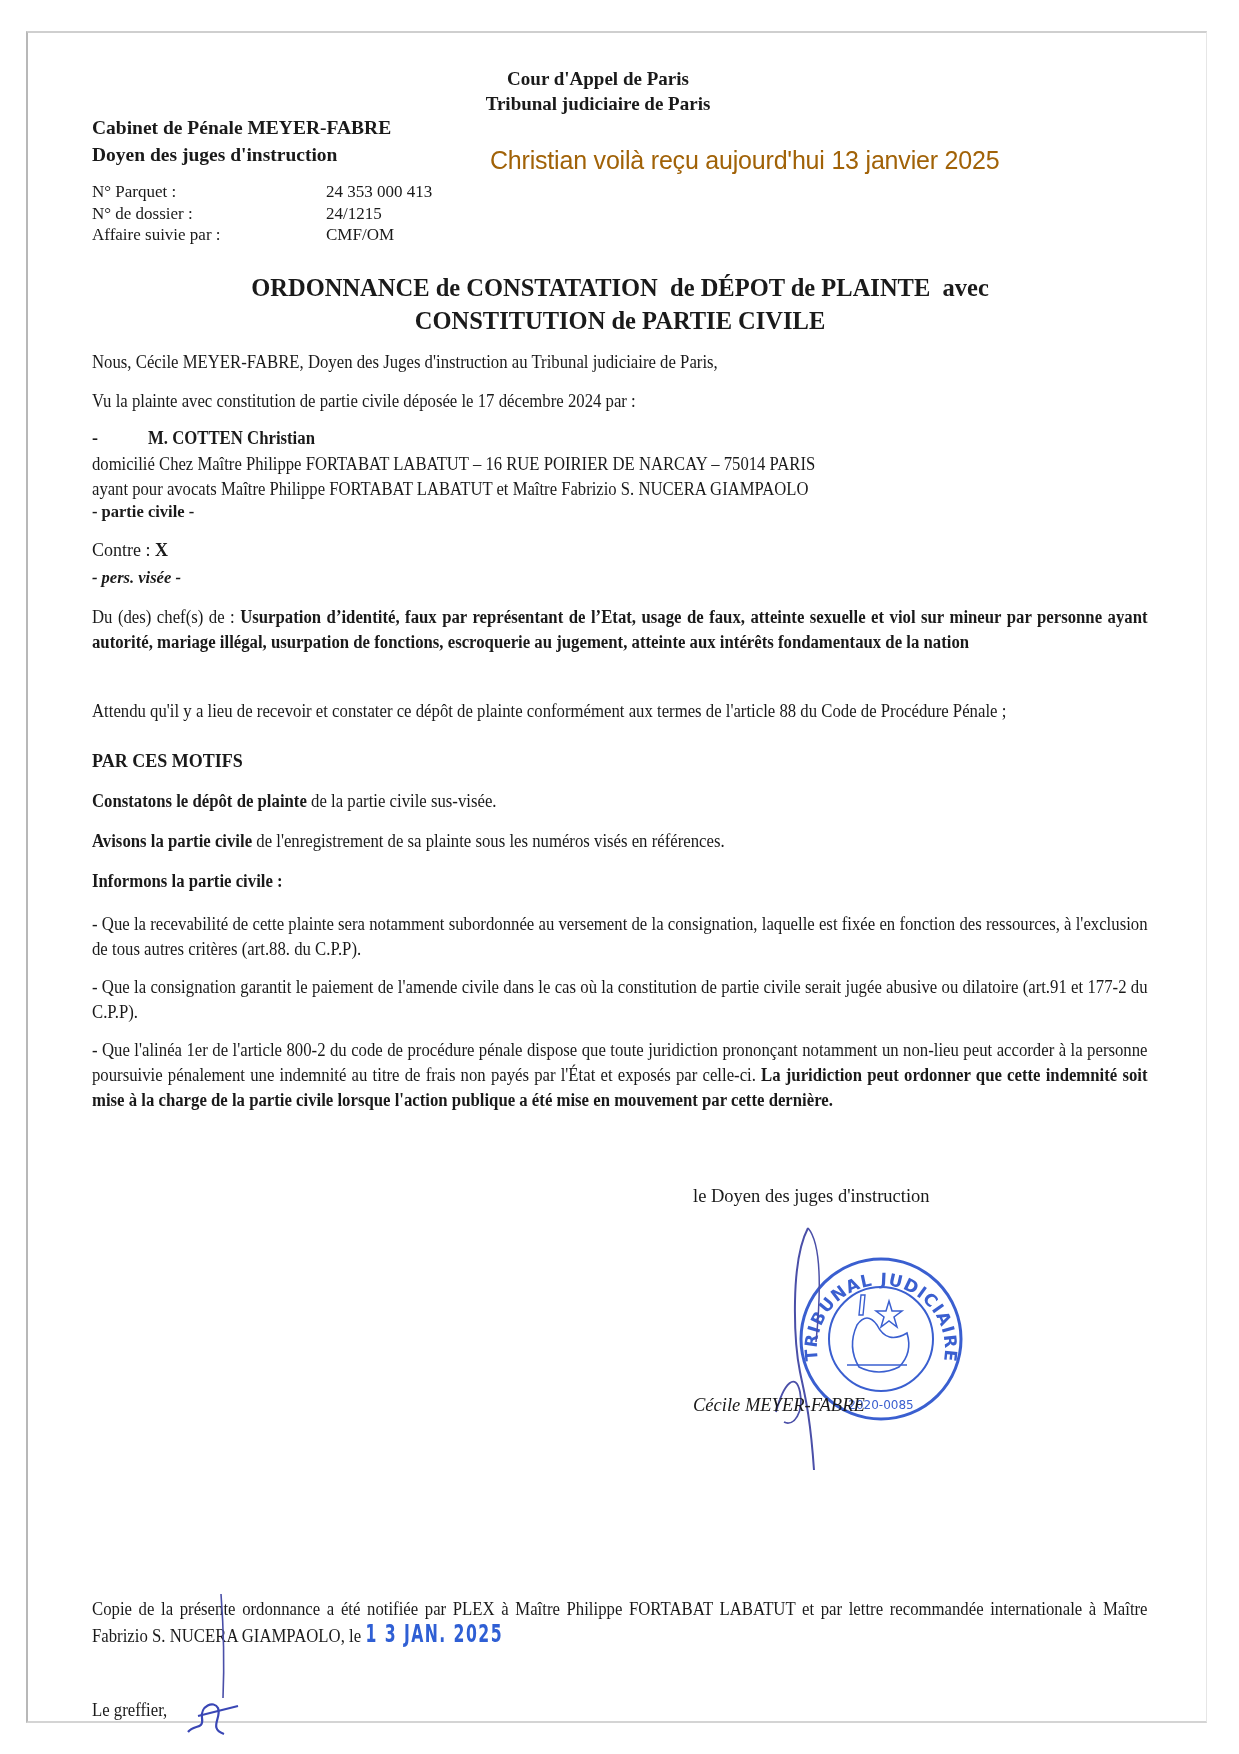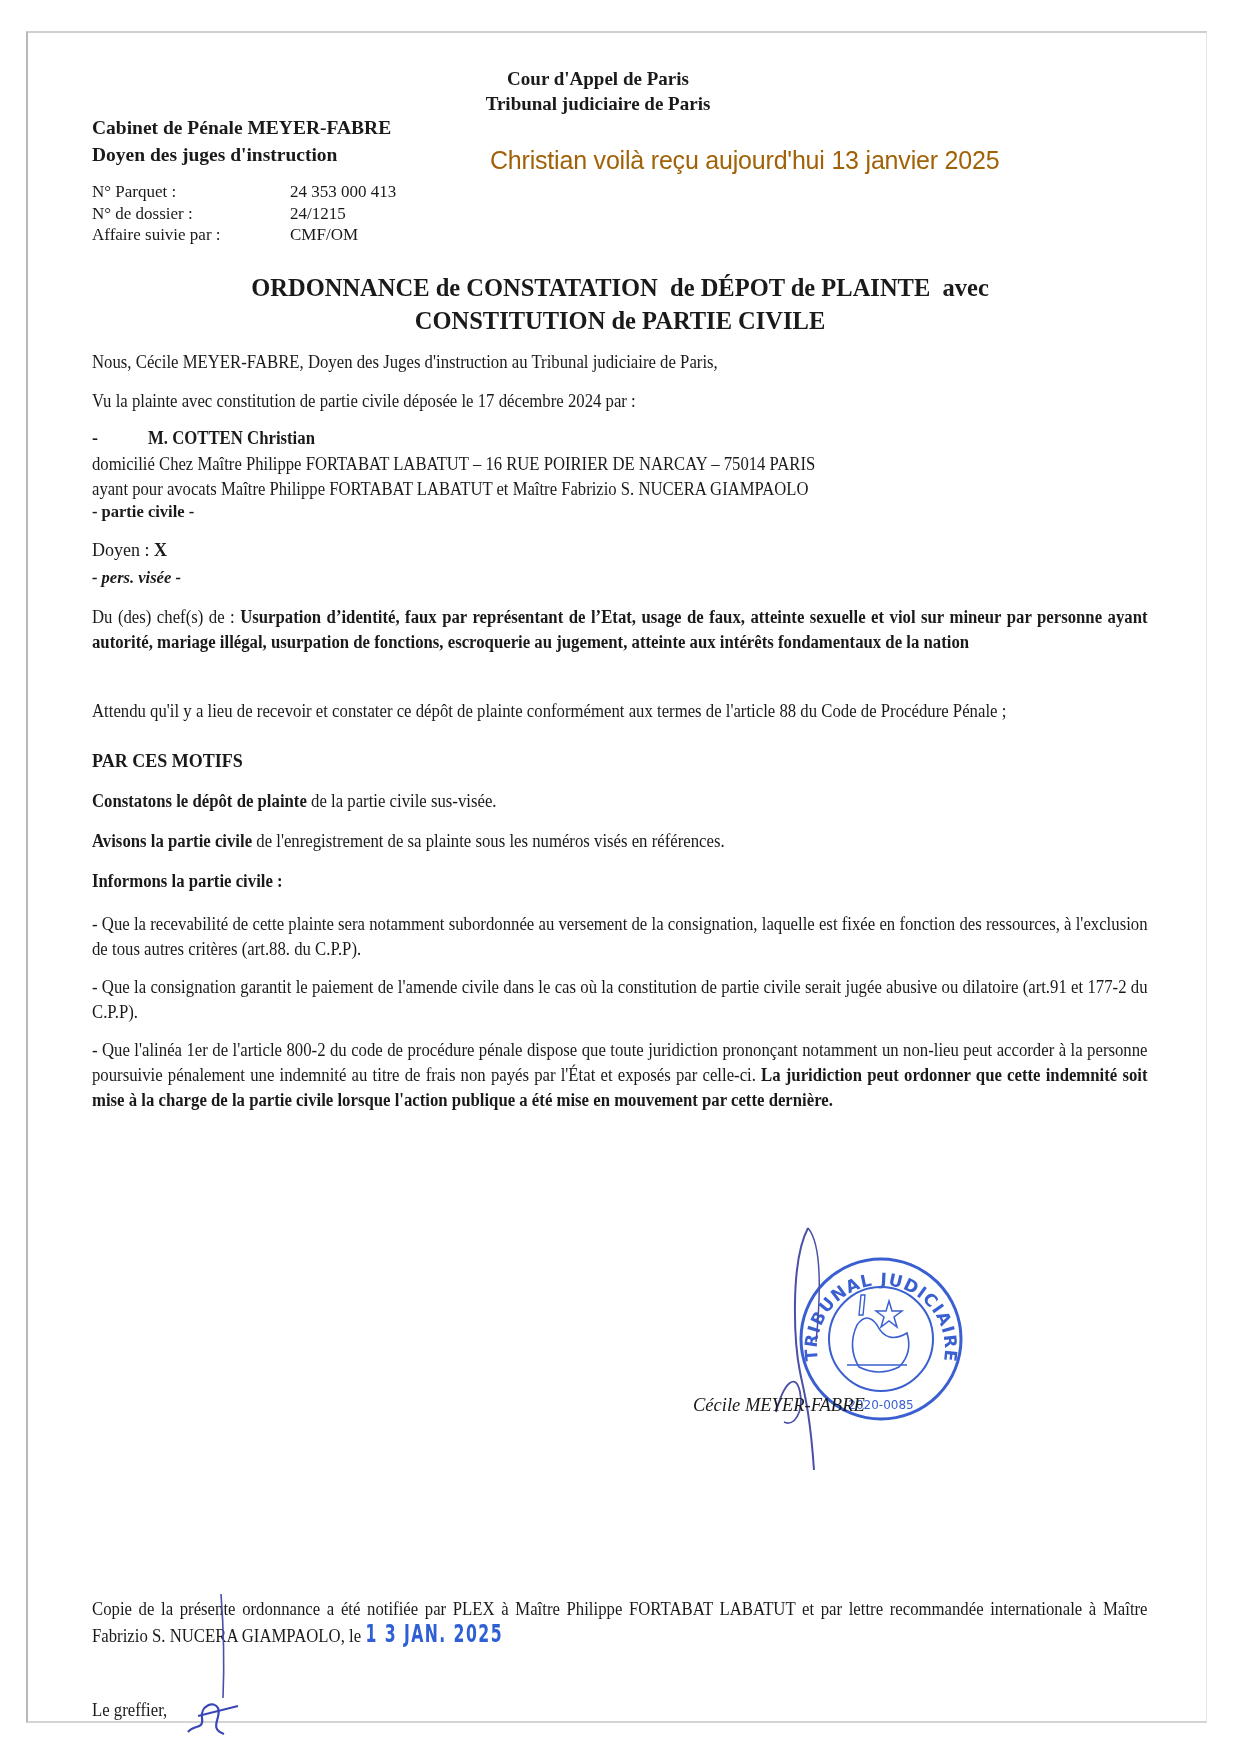--- a/index.html
+++ b/index.html
@@ -7,21 +7,21 @@
            font-family: "Liberation Serif", serif; color: #1a1a1a; }
     .page-frame { position: absolute; left: 26px; top: 31px; width: 1181px; height: 1692px;
                   border-left: 2px solid #b8b8b8; border-top: 2px solid #cfcfcf;
                   border-bottom: 2px solid #d4d4d4; border-right: 1px solid #e6e6e6; box-sizing: border-box; }
     .abs { position: absolute; }
     .court { left: 448px; top: 66px; width: 300px; text-align: center; font-weight: bold; font-size: 19px; line-height: 25px; }
     .cabinet { left: 92px; top: 114px; font-weight: bold; font-size: 19.5px; line-height: 27px; }
     .annotation { left: 490px; top: 146px; font-family: "Liberation Sans", sans-serif; color: #a16207;
                   font-size: 25px; letter-spacing: -0.2px; }
     .refs { left: 92px; top: 181px; font-size: 17px; line-height: 21.5px; }
-    .refs .row { display: flex; }
+    .refs .row { display: flex; gap: 36px; }
     .refs .lbl { width: 198px; }
     .title { left: 150px; top: 271px; width: 940px; text-align: center; font-weight: bold; font-size: 25px;
              line-height: 33px; transform: scaleX(0.98); }
     .para { left: 92px; font-size: 18px; line-height: 25px; transform-origin: left top; }
     .wide { width: 1055px; text-align: justify; }
     .center-line { left: 92px; width: 1055px; text-align: left; font-size: 16.5px; }
     .b { font-weight: bold; }
     .stamp-date { font-family: "DejaVu Sans Condensed", "DejaVu Sans", sans-serif; color: #2f5fd4;
                   font-weight: bold; font-size: 24px; letter-spacing: 2px; transform: scaleX(0.78);
                   transform-origin: left center; display: inline-block; white-space: nowrap; }
@@ -70,21 +70,21 @@
 <div class="abs para" style="top:350px; transform:scaleX(0.93);">Nous, Cécile MEYER-FABRE, Doyen des Juges d'instruction au Tribunal judiciaire de Paris,</div>
 <div class="abs para" style="top:389px; transform:scaleX(0.93);">Vu la plainte avec constitution de partie civile déposée le 17 décembre 2024 par :</div>
 
 <div class="abs para b" style="top:426px; left:92px;">-</div>
 <div class="abs para b" style="top:426px; left:148px; transform:scaleX(0.93);">M. COTTEN Christian</div>
 <div class="abs para" style="top:452px; transform:scaleX(0.925); white-space:nowrap;">domicilié Chez Maître Philippe FORTABAT LABATUT – 16 RUE POIRIER DE NARCAY – 75014 PARIS</div>
 <div class="abs para" style="top:477px; transform:scaleX(0.925); white-space:nowrap;">ayant pour avocats Maître Philippe FORTABAT LABATUT et Maître Fabrizio S. NUCERA GIAMPAOLO</div>
 <div class="abs center-line b" style="top:502px;">- partie civile -</div>
 
 <div class="abs para" style="top:538px;">
-  <span>Doyen : </span><span class="b">X</span>
+  <span>Contre : </span><span class="b">X</span>
 </div>
 <div class="abs center-line b" style="top:568px;font-style:italic;">- pers. visée -</div>
 
 <div class="abs para wide" style="top:605px; width:1135px; transform:scaleX(0.93);">
   <span>Du (des) chef(s) de : </span><span class="b">Usurpation d’identité, faux par représentant de l’Etat, usage de faux, atteinte sexuelle et viol sur  mineur par personne ayant autorité, mariage illégal, usurpation de fonctions, escroquerie au jugement, atteinte aux intérêts fondamentaux de la nation</span>
 </div>
 
 <div class="abs para wide" style="top:699px; width:1135px; transform:scaleX(0.93);">Attendu qu'il y a lieu de recevoir et constater ce dépôt de plainte conformément aux termes de l'article 88 du Code de Procédure Pénale ;</div>
 
 <div class="abs center-line b" style="top:751px; font-size:18px;">PAR CES MOTIFS</div>
@@ -97,20 +97,21 @@
 </div>
 <div class="abs para b" style="top:869px; transform:scaleX(0.93);">Informons la partie civile :</div>
 
 <div class="abs para wide" style="top:912px; width:1135px; transform:scaleX(0.93);">- Que la recevabilité de cette plainte sera notamment subordonnée au versement de la consignation, laquelle est fixée en fonction des ressources, à l'exclusion de tous autres critères (art.88. du C.P.P).</div>
 <div class="abs para wide" style="top:975px; width:1135px; transform:scaleX(0.93);">- Que la consignation garantit le paiement de l'amende civile dans le cas où la constitution de partie civile serait jugée abusive ou dilatoire (art.91 et 177-2 du C.P.P).</div>
 <div class="abs para wide" style="top:1038px; width:1135px; transform:scaleX(0.93);">
   <span>- Que l'alinéa 1er de l'article 800-2 du code de procédure pénale dispose que toute juridiction prononçant notamment un non-lieu peut accorder à la personne poursuivie pénalement une indemnité au titre de frais non payés par l'État et exposés par celle-ci. </span><span class="b">La juridiction peut ordonner que cette indemnité soit mise à la charge de la partie civile lorsque l'action publique a été mise en mouvement par cette dernière.</span>
 </div>
 
 <div class="abs" style="left:693px; top:1184px; font-size:18.5px; line-height:25px;">
+  <div>le Doyen des juges d'instruction</div>
 </div>
 
 <svg class="abs seal" viewBox="0 0 168 168">
   <defs>
     <path id="sealArc" d="M 22 110 A 64 64 0 1 1 146 110" fill="none"></path>
   </defs>
   <circle cx="84" cy="84" r="80" fill="none" stroke="#3a5fd0" stroke-width="3"></circle>
   <circle cx="84" cy="84" r="52" fill="none" stroke="#3a5fd0" stroke-width="2"></circle>
   <text font-family="DejaVu Sans, sans-serif" font-weight="bold" font-size="17" fill="#3a5fd0" letter-spacing="1">
     <textPath href="#sealArc" startOffset="2%">TRIBUNAL JUDICIAIRE DE PARIS</textPath>

